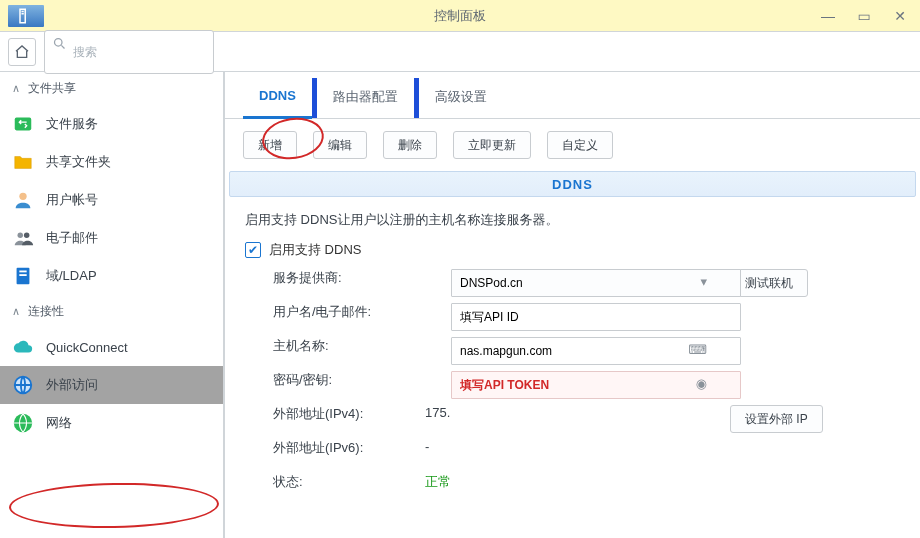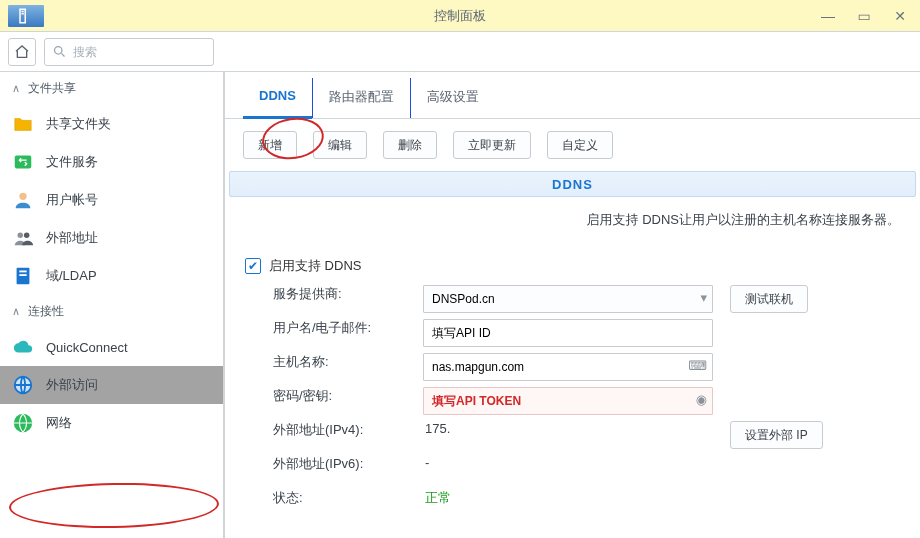--- a/index.html
+++ b/index.html
@@ -11,60 +11,60 @@
   .titlebar .brand svg { width: 18px; height: 18px; }
   .titlebar .title { position: absolute; left: 50%; transform: translateX(-50%); font-size: 13px; color: #5a6470; }
   .titlebar .winctl { margin-left: auto; display: flex; padding-right: 2px; }
   .titlebar .winctl div { width: 36px; height: 28px; display: flex; align-items: center; justify-content: center; color: #6a7480; cursor: pointer; font-size: 14px; }
 
   
   .header { height: 40px; border-bottom: 1px solid #d0d5d9; display: flex; align-items: center; padding: 0 8px; gap: 8px; background:#fff; }
   .home { width: 28px; height: 28px; border: 1px solid #c8ccd0; border-radius: 3px; display: flex; align-items: center; justify-content: center; cursor: pointer; }
   .search-wrap { position: relative; flex: 0 0 170px; }
   .search-wrap svg { position: absolute; left: 8px; top: 6px; width: 15px; height: 15px; color: #9aa4ae; }
-  .search-input { border: 1px solid #c8ccd0; border-radius: 3px; height: 28px; width: 100%; padding-left: 28px; font-size: 12px; color: #333; }
+  .search-input { border: 1px solid #c8ccd0; border-radius: 3px; height: 44px; width: 100%; padding-left: 28px; font-size: 12px; color: #333; }
   .search-input::placeholder { color: #aab3bb; }
 
   
   .container { display: flex; height: calc(538px - 32px - 40px); }
   .sidebar { width: 225px; border-right: 2px solid #d0d5d9; background: #fff; overflow-y: auto; }
   .main { flex: 1; background: #fff; display: flex; flex-direction: column; }
 
   
   .group-hdr { display: flex; align-items: center; padding: 8px 12px; color: #505a66; font-size: 12px; cursor: pointer; }
   .group-hdr .chev { width: 12px; display:inline-block; color:#7d8790; margin-right:4px; font-size:11px;}
   .sb-item { display: flex; align-items: center; gap: 12px; padding: 8px 12px; cursor: pointer; }
   .sb-item .nm { font-size: 13px; color: #3a424b; }
   .sb-item .ico { width: 22px; height: 22px; display:flex; align-items:center; justify-content:center; }
   .sb-item.selected { background: #a3a3a3; }
 
   
   .tabs { display: flex; padding: 6px 18px 0; border-bottom: 1px solid #d0d5d9; gap: 0; }
   .tab { padding: 10px 16px 12px; font-size: 13px; color: #5a6470; cursor: pointer; position: relative; }
-  .tab + .tab { border-left: 1px solid #1d4ed8; }
+  .tab + .tab { border-left: 5px solid #1d4ed8; }
   .tab.active { color: #1a75d0; font-weight: 600; }
   .tab.active::after { content: ""; position: absolute; left: 0; right: 0; bottom: -1px; height: 3px; background: #1a75d0; }
 
   
   .toolbar { display: flex; gap: 16px; padding: 12px 18px; align-items: center; }
   .btn { border: 1px solid #c8ccd0; background: #fcfdfe; border-radius: 3px; height: 28px; padding: 0 14px; font-size: 12px; color: #3a424b; cursor: pointer; }
 
   
   .section-hdr { margin: 0 4px; height: 26px; background: linear-gradient(#e9f3fc,#e2eefb); border: 1px solid #c4d8ee; border-radius: 2px; display:flex; align-items:center; justify-content:center; color:#1a75d0; font-weight:600; letter-spacing:1px; font-size:13px; }
 
   .content { padding: 14px 20px 0; overflow-y: auto; flex: 1; }
-  .desc { font-size: 13px; color: #3a424b; margin-bottom: 28px; text-align: right; }
+  .desc { font-size: 13px; color: #3a424b; margin-bottom: 12px; }
   .chk-row { display: flex; align-items: center; gap: 8px; margin-bottom: 10px; }
   .chk { width: 16px; height: 16px; border: 1.5px solid #1a75d0; border-radius: 2px; display:flex; align-items:center; justify-content:center; color:#1a75d0; font-size:12px; }
 
   .form { padding-left: 28px; }
   .row { display: flex; align-items: flex-start; height: 34px; }
   .row .lbl { width: 150px; font-size: 13px; color: #3a424b; }
   .row .val { flex: 0 0 290px; }
-  .inp { width: 100%; height: 28px; border: 1px solid #c8ccd0; border-radius: 1px; padding: 0 8px; font-size: 12px; }
+  .inp { width: 100%; height: 28px; border: 1px solid #c8ccd0; border-radius: 1px; padding: 0 8px; font-size: 12px; margin-left: 28px; }
   .inp.select { background: #fcfdfe; position:relative; }
   .inp-wrap { position:relative; }
   .inp-wrap .ri { position:absolute; right:6px; top:5px; color:#8a929a; font-size:13px; }
   .inp.red { color: #d22828; font-weight: 600; background: #fff6f6; border-color:#e6c8c8;}
   .right-btn { margin-left: 17px; }
   .static { font-size: 13px; color: #3a424b; padding-left: 2px; }
   .static.green { color: #1a9a1a; }
 
   
   .circle1 { position: absolute; border: 2px solid #d22828; border-radius: 50%; pointer-events: none; }
@@ -109,54 +109,54 @@
 <div class="container">
 
   <div class="sidebar">
 
     <div class="group-hdr">
       <span class="chev">∧</span>
       <span>文件共享</span>
     </div>
     <div class="sb-item">
       <span class="ico">
-          <svg width="22" height="22" viewBox="0 0 24 24" fill="#f4b400" stroke="#d69800" stroke-width="0.5">
-            <path d="M3 6h6l2 2h10v11H3z"></path>
-          </svg>
-        </span>
-      <span class="nm">共享文件夹</span>
-    </div>
-    <div class="sb-item">
-      <span class="ico">
           <svg width="22" height="22" viewBox="0 0 24 24" fill="#2bbb5a">
             <rect x="3" y="5" width="18" height="14" rx="2"></rect>
             <path d="M8 10h8M10 8l-2 2 2 2M14 12l2 2-2 2" stroke="#fff" stroke-width="1.5" fill="none"></path>
           </svg>
         </span>
       <span class="nm">文件服务</span>
+    </div>
+    <div class="sb-item">
+      <span class="ico">
+          <svg width="22" height="22" viewBox="0 0 24 24" fill="#f4b400" stroke="#d69800" stroke-width="0.5">
+            <path d="M3 6h6l2 2h10v11H3z"></path>
+          </svg>
+        </span>
+      <span class="nm">共享文件夹</span>
     </div>
     <div class="sb-item">
       <span class="ico">
           <svg width="22" height="22" viewBox="0 0 24 24">
             <circle cx="12" cy="8" r="4" fill="#f4c08a"></circle>
             <path d="M4 21c0-4 4-6 8-6s8 2 8 6" fill="#3a8dd0"></path>
           </svg>
         </span>
       <span class="nm">用户帐号</span>
     </div>
     <div class="sb-item">
       <span class="ico">
           <svg width="22" height="22" viewBox="0 0 24 24">
             <circle cx="9" cy="9" r="3" fill="#8a929a"></circle>
             <circle cx="16" cy="9" r="3" fill="#555d66"></circle>
             <path d="M3 20c0-3 3-5 6-5s6 2 6 5" fill="#8a929a"></path>
             <path d="M11 20c0-3 3-5 6-5s6 2 6 5" fill="#555d66"></path>
           </svg>
         </span>
-      <span class="nm">外部地址</span>
+      <span class="nm">电子邮件</span>
     </div>
     <div class="sb-item">
       <span class="ico">
           <svg width="22" height="22" viewBox="0 0 24 24" fill="#1a75d0">
             <rect x="5" y="3" width="14" height="18" rx="1"></rect>
             <rect x="8" y="6" width="8" height="2" fill="#fff"></rect>
             <rect x="8" y="10" width="8" height="2" fill="#fff"></rect>
           </svg>
         </span>
       <span class="nm">域/LDAP</span>

